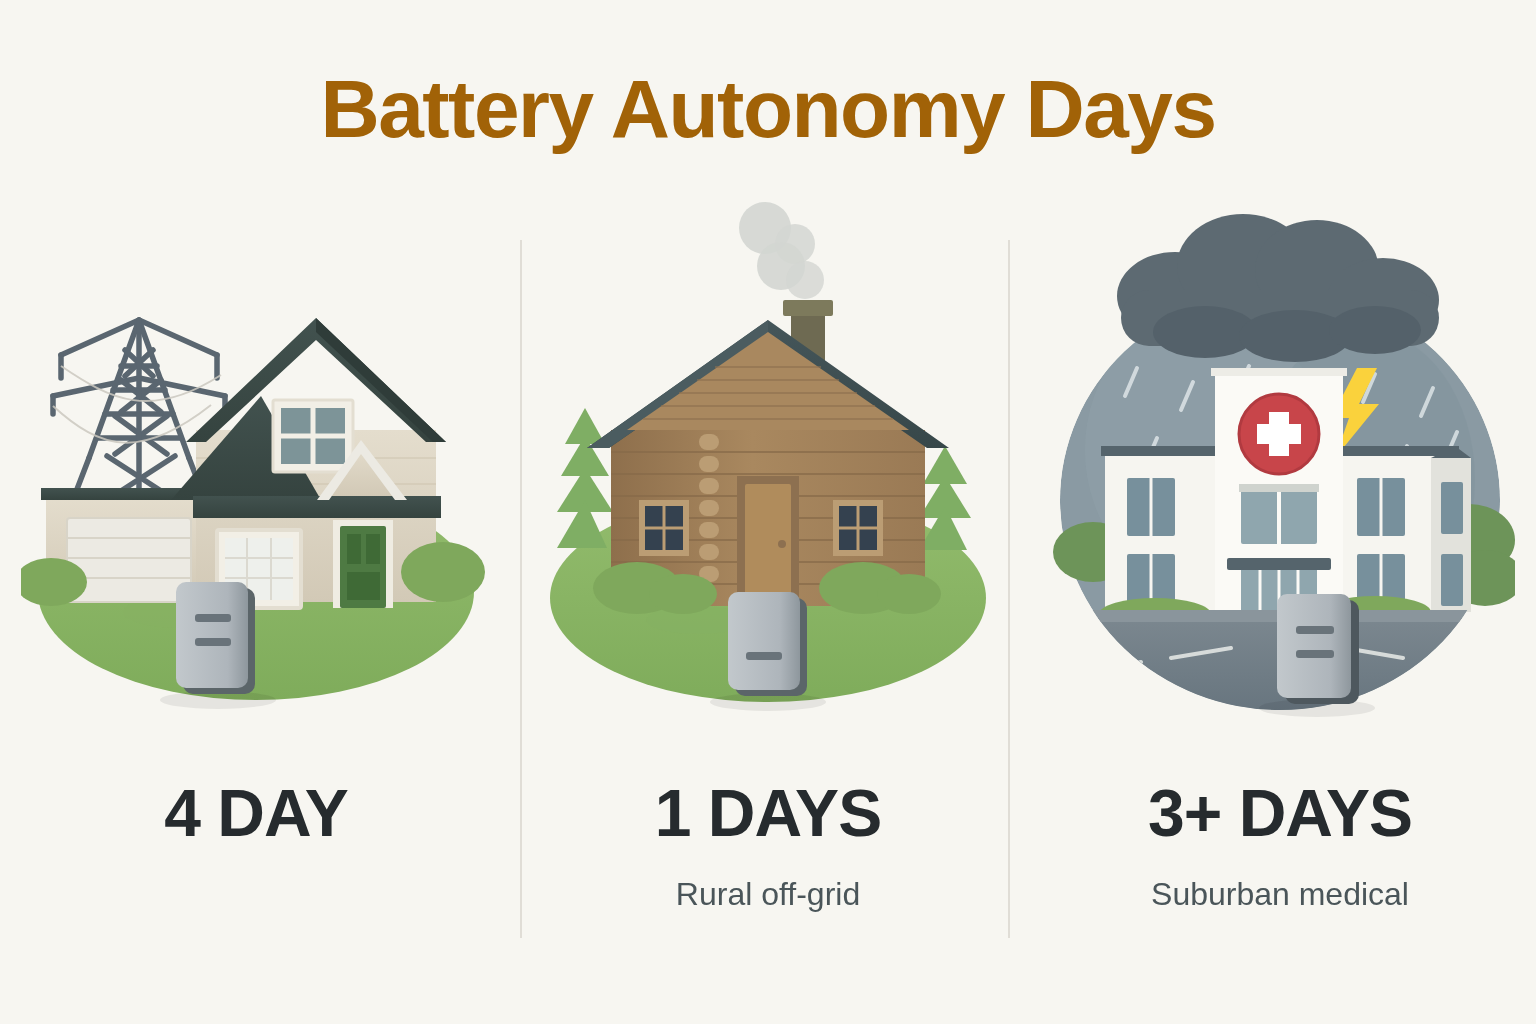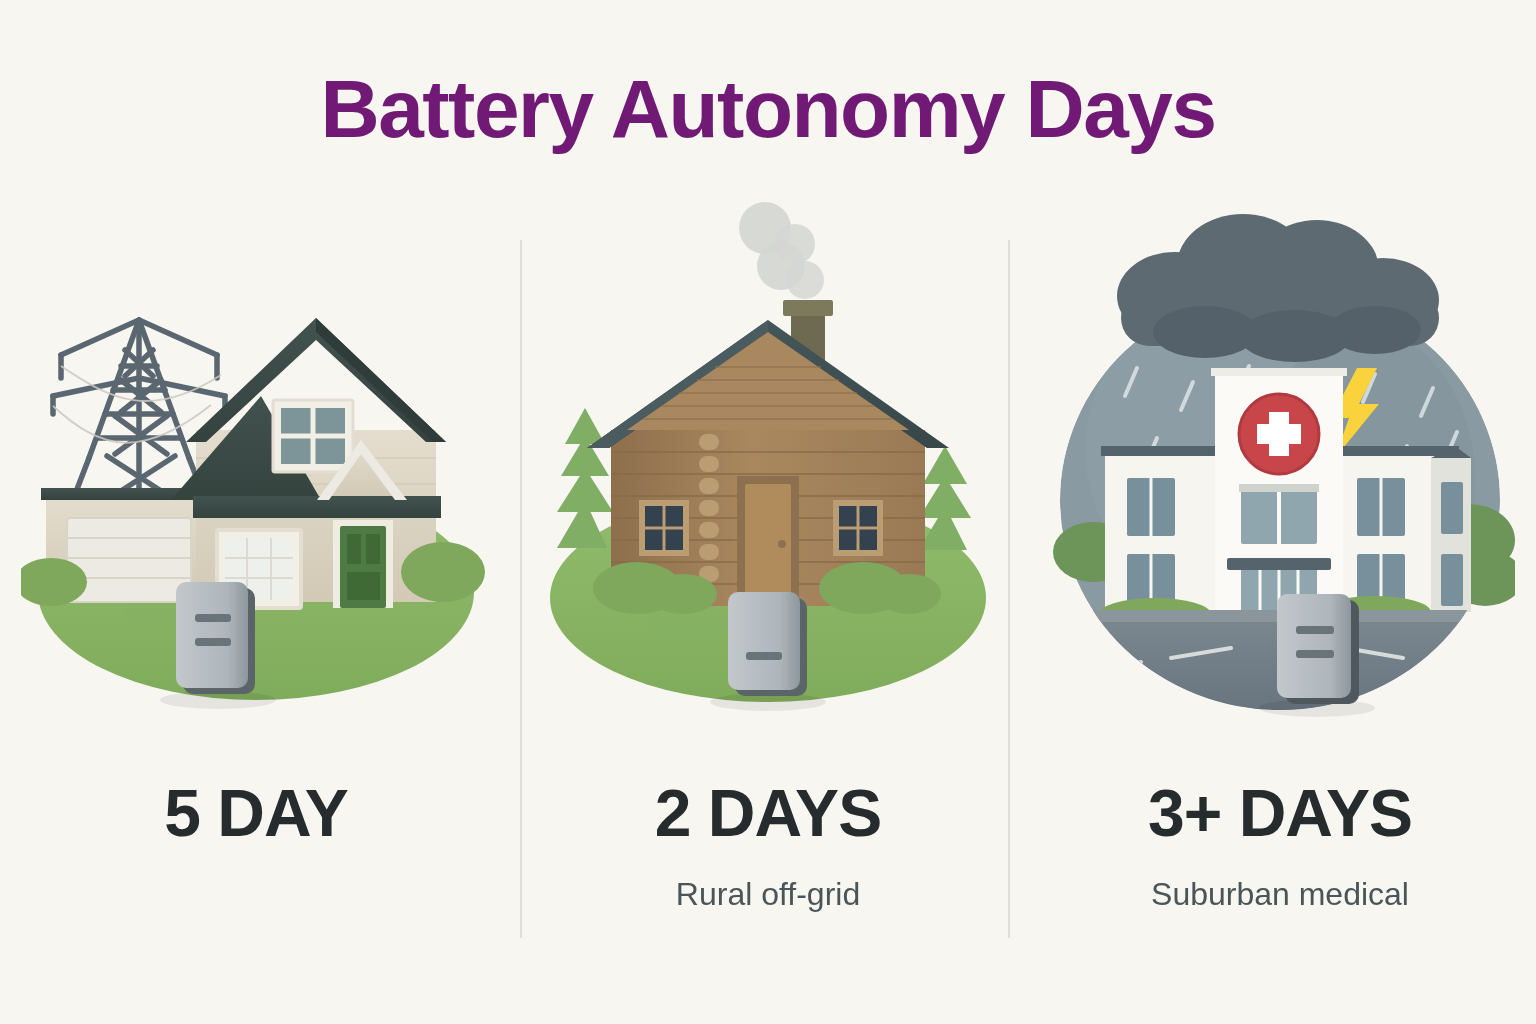--- a/index.html
+++ b/index.html
@@ -19,21 +19,21 @@
   
   #page-title {
     position: absolute;
     top: 68px;
     left: 0;
     width: 1536px;
     text-align: center;
     font-size: 82px;
     font-weight: bold;
     letter-spacing: -1.5px;
-    color: #701a75;
+    color: #a16207;
     line-height: 1;
   }
 
   
   #columns {
     position: absolute;
     top: 200px;
     left: 0;
     width: 1536px;
     height: 760px;
@@ -195,21 +195,21 @@
 
         <g>
           <ellipse cx="197" cy="500" rx="58" ry="9" fill="#000" opacity="0.07"></ellipse>
           <rect x="162" y="388" width="72" height="106" rx="10" fill="#5b6569"></rect>
           <rect x="155" y="382" width="72" height="106" rx="10" fill="url(#s1bat)"></rect>
           <rect x="174" y="414" width="36" height="8" rx="3" fill="#69737a"></rect>
           <rect x="174" y="438" width="36" height="8" rx="3" fill="#69737a"></rect>
         </g>
       </svg>
     </div>
-    <div class="col-days">5 DAY</div>
+    <div class="col-days">4 DAY</div>
   </div>
 
   <div class="column">
     <div class="scene">
       <svg viewBox="0 0 470 540" xmlns="http://www.w3.org/2000/svg">
         <defs>
           <linearGradient id="s2grass" x1="0" y1="0" x2="0" y2="1">
             <stop offset="0%" stop-color="#93bc6d"></stop>
               <stop offset="100%" stop-color="#7fac5b"></stop>
           </linearGradient>
@@ -310,21 +310,21 @@
         </g>
 
         <g>
           <ellipse cx="235" cy="502" rx="58" ry="9" fill="#000" opacity="0.07"></ellipse>
           <rect x="202" y="398" width="72" height="98" rx="10" fill="#5b6569"></rect>
           <rect x="195" y="392" width="72" height="98" rx="10" fill="url(#s2bat)"></rect>
           <rect x="213" y="452" width="36" height="8" rx="3" fill="#69737a"></rect>
         </g>
       </svg>
     </div>
-    <div class="col-days">2 DAYS</div>
+    <div class="col-days">1 DAYS</div>
     <div class="col-caption">Rural off-grid</div>
   </div>
 
   <div class="column">
     <div class="scene">
       <svg viewBox="0 0 470 540" xmlns="http://www.w3.org/2000/svg">
         <defs>
           <linearGradient id="s3road" x1="0" y1="0" x2="0" y2="1">
             <stop offset="0%" stop-color="#7b878f"></stop>
               <stop offset="100%" stop-color="#62707a"></stop>

